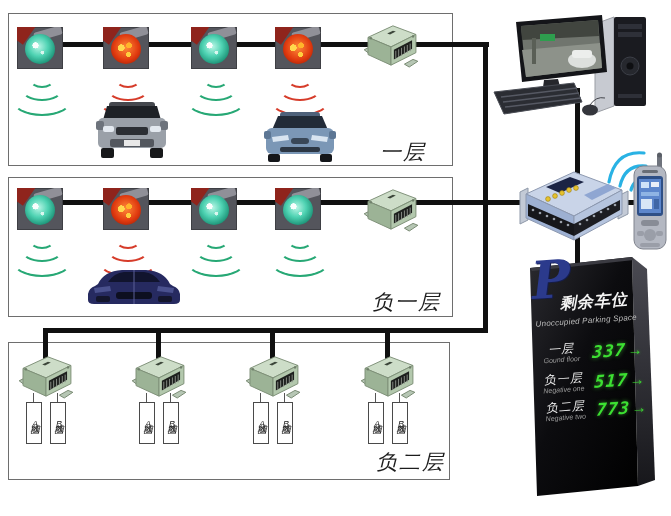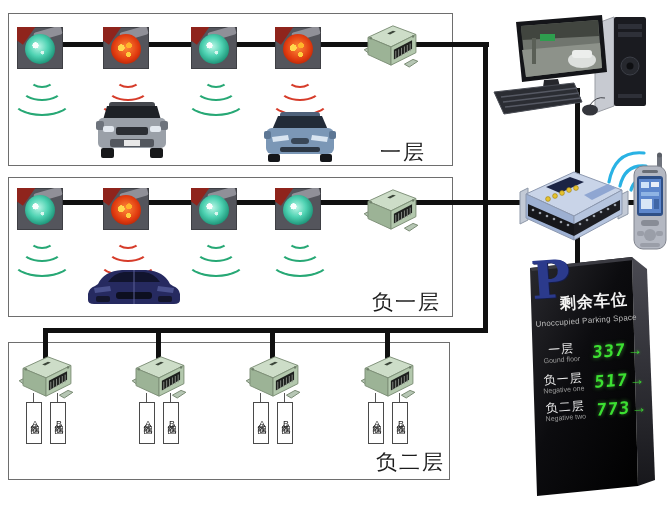--- a/index.html
+++ b/index.html
@@ -1,17 +1,17 @@
 <!DOCTYPE html>
 <html><head>
 <meta charset="utf-8">
 <style>
   html,body{margin:0;padding:0;background:#fff;}
   #stage{position:relative;width:671px;height:516px;background:#ffffff;overflow:hidden;
-         font-family:"Liberation Sans", sans-serif;}
+         font-family:"Liberation Sans", sans-serif;font-style:italic;}
   
   .zone{position:absolute;border:1px solid #6e6e6e;background:transparent;z-index:0;}
   .zone-label{position:absolute;font-size:21px;color:#1c1c1c;letter-spacing:2px;z-index:3;}
   
   .wire{position:absolute;background:#101010;z-index:1;}
   .tline{position:absolute;width:1px;background:#555;z-index:1;}
   
   .sensor{position:absolute;width:46px;z-index:2;}
   .sensor .tile{position:relative;width:46px;height:42px;background:#54555c;overflow:hidden;
                 box-shadow:0 0 0 1px #3e3f44 inset;}

